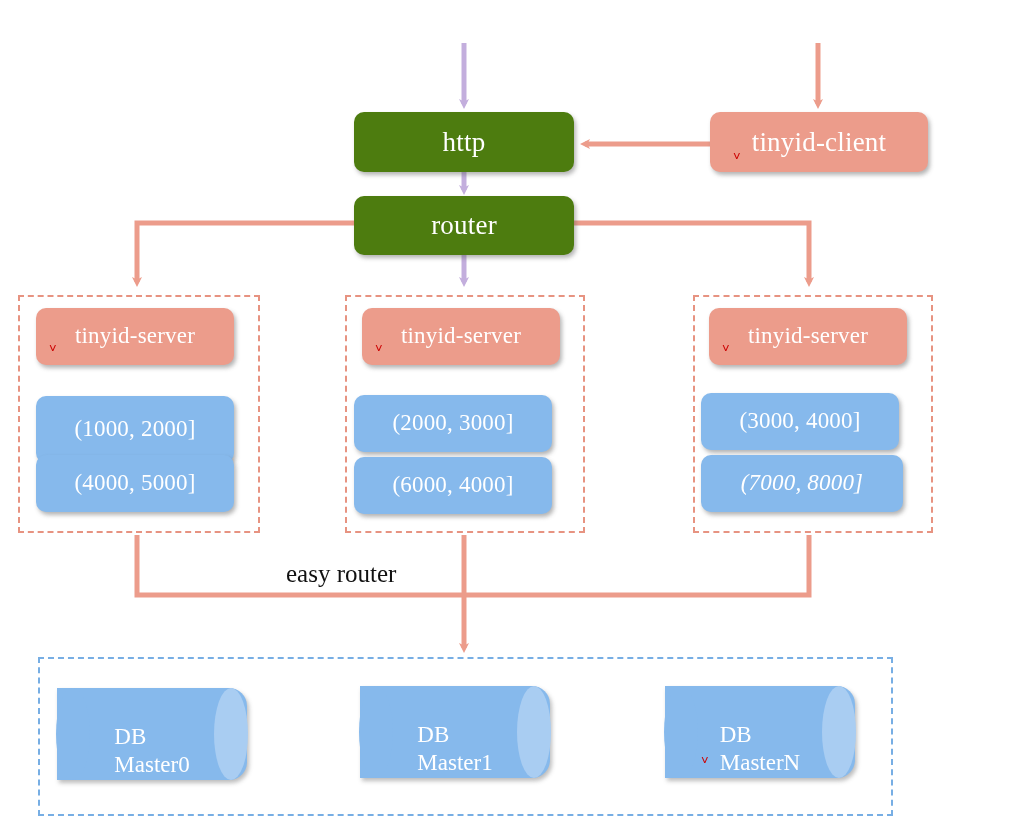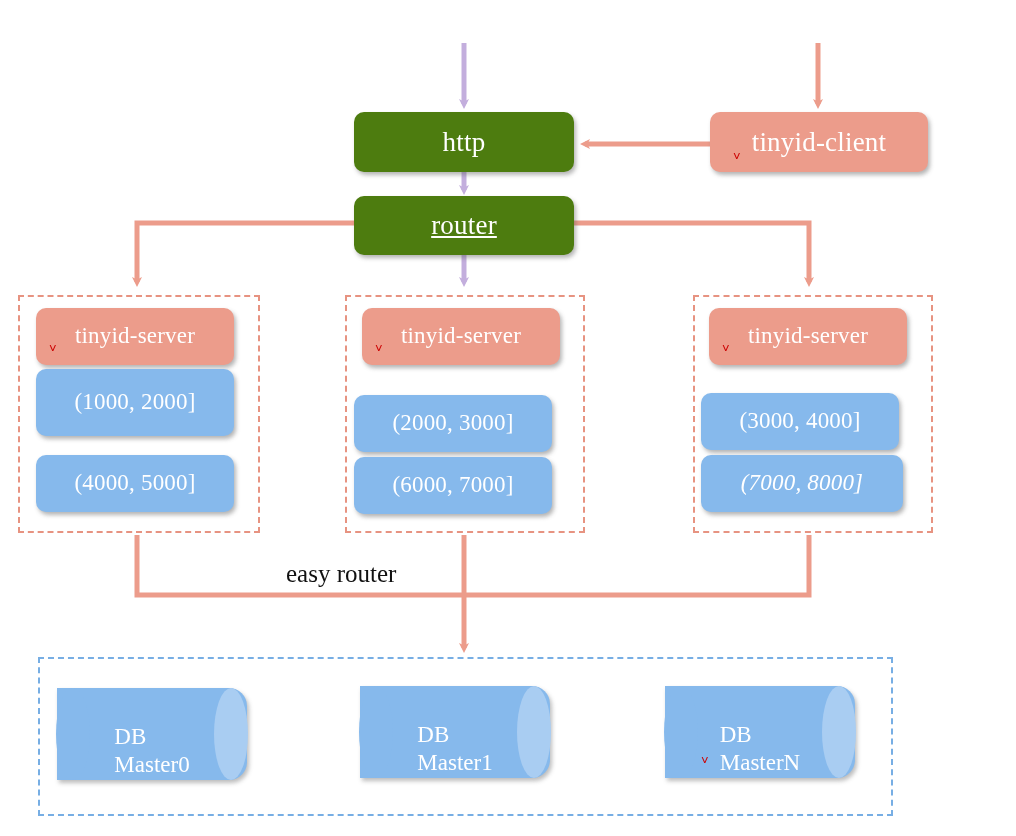--- a/index.html
+++ b/index.html
@@ -124,51 +124,51 @@
       <path d="M137,535 L137,595 L809,595 L809,535" stroke="#ec9c8b" stroke-width="5" fill="none"></path>
       <line x1="464" y1="535" x2="464" y2="595" stroke="#ec9c8b" stroke-width="5"></line>
       <line x1="464" y1="595" x2="464" y2="648" stroke="#ec9c8b" stroke-width="5" marker-end="url(#arrSalmon)"></line>
     </g>
   </svg>
 
   <div class="node purple" style="left:354px;top:112px;width:220px;height:60px;font-size:27px;">
     <span class="nlabel">http</span>
   </div>
 
-  <div class="node purple" style="left:354px;top:196px;width:220px;height:59px;font-size:27px;text-decoration:underline;">
+  <div class="node purple" style="left:354px;top:196px;width:220px;height:59px;font-size:27px;">
     <span class="nlabel">router</span>
   </div>
 
   <div class="node salmon" style="left:710px;top:112px;width:218px;height:60px;font-size:27px;">
     <span class="nlabel">tinyid-client</span>
     <span class="sp" style="left:23px;top:38px;">˅</span>
   </div>
 
   <div class="group-box" style="left:18px;top:295px;width:242px;height:238px;"></div>
   <div class="node salmon" style="left:36px;top:308px;width:198px;height:57px;font-size:23px;">
     <span class="nlabel">tinyid-server</span>
     <span class="sp" style="left:13px;top:34px;">˅</span>
   </div>
-  <div class="node blue" style="left:36px;top:369px;width:198px;height:67px;font-size:23px;">
+  <div class="node blue" style="left:36px;top:396px;width:198px;height:67px;font-size:23px;">
     <span class="nlabel">(1000, 2000]</span>
   </div>
   <div class="node blue" style="left:36px;top:455px;width:198px;height:57px;font-size:23px;">
     <span class="nlabel">(4000, 5000]</span>
   </div>
 
   <div class="group-box" style="left:345px;top:295px;width:240px;height:238px;"></div>
   <div class="node salmon" style="left:362px;top:308px;width:198px;height:57px;font-size:23px;">
     <span class="nlabel">tinyid-server</span>
     <span class="sp" style="left:13px;top:34px;">˅</span>
   </div>
   <div class="node blue" style="left:354px;top:395px;width:198px;height:57px;font-size:23px;">
     <span class="nlabel">(2000, 3000]</span>
   </div>
   <div class="node blue" style="left:354px;top:457px;width:198px;height:57px;font-size:23px;">
-    <span class="nlabel">(6000, 7000]</span>
+    <span class="nlabel">(6000, 4000]</span>
   </div>
 
   <div class="group-box" style="left:693px;top:295px;width:240px;height:238px;"></div>
   <div class="node salmon" style="left:709px;top:308px;width:198px;height:57px;font-size:23px;">
     <span class="nlabel">tinyid-server</span>
     <span class="sp" style="left:13px;top:34px;">˅</span>
   </div>
   <div class="node blue" style="left:701px;top:393px;width:198px;height:57px;font-size:23px;">
     <span class="nlabel">(3000, 4000]</span>
   </div>

